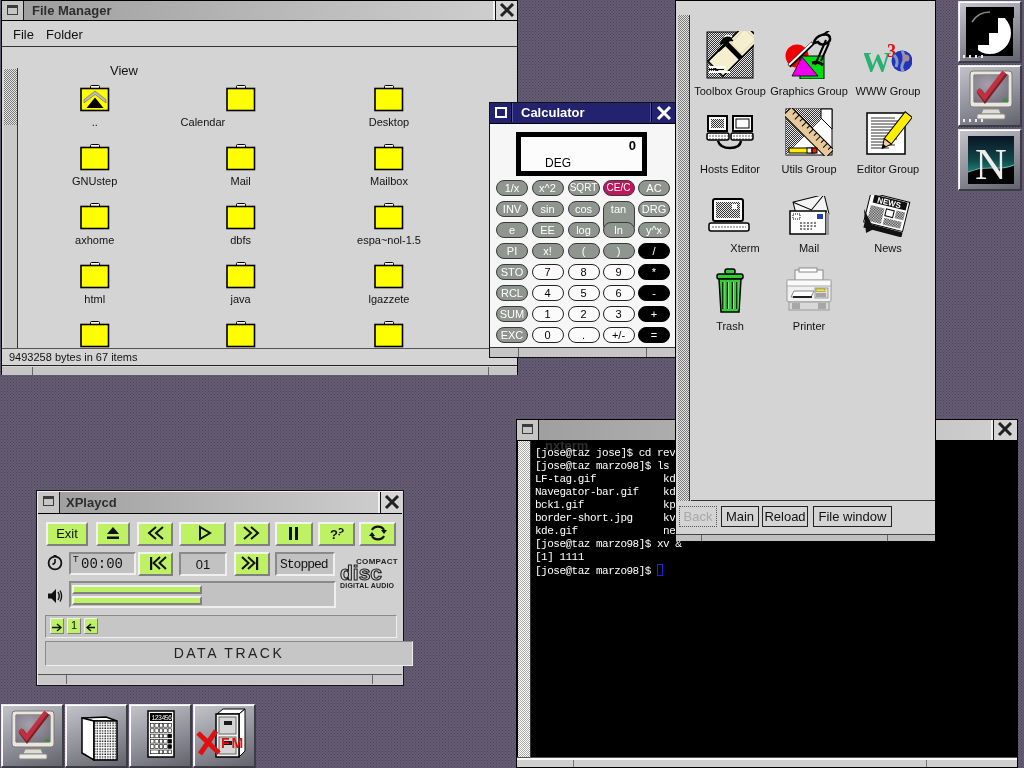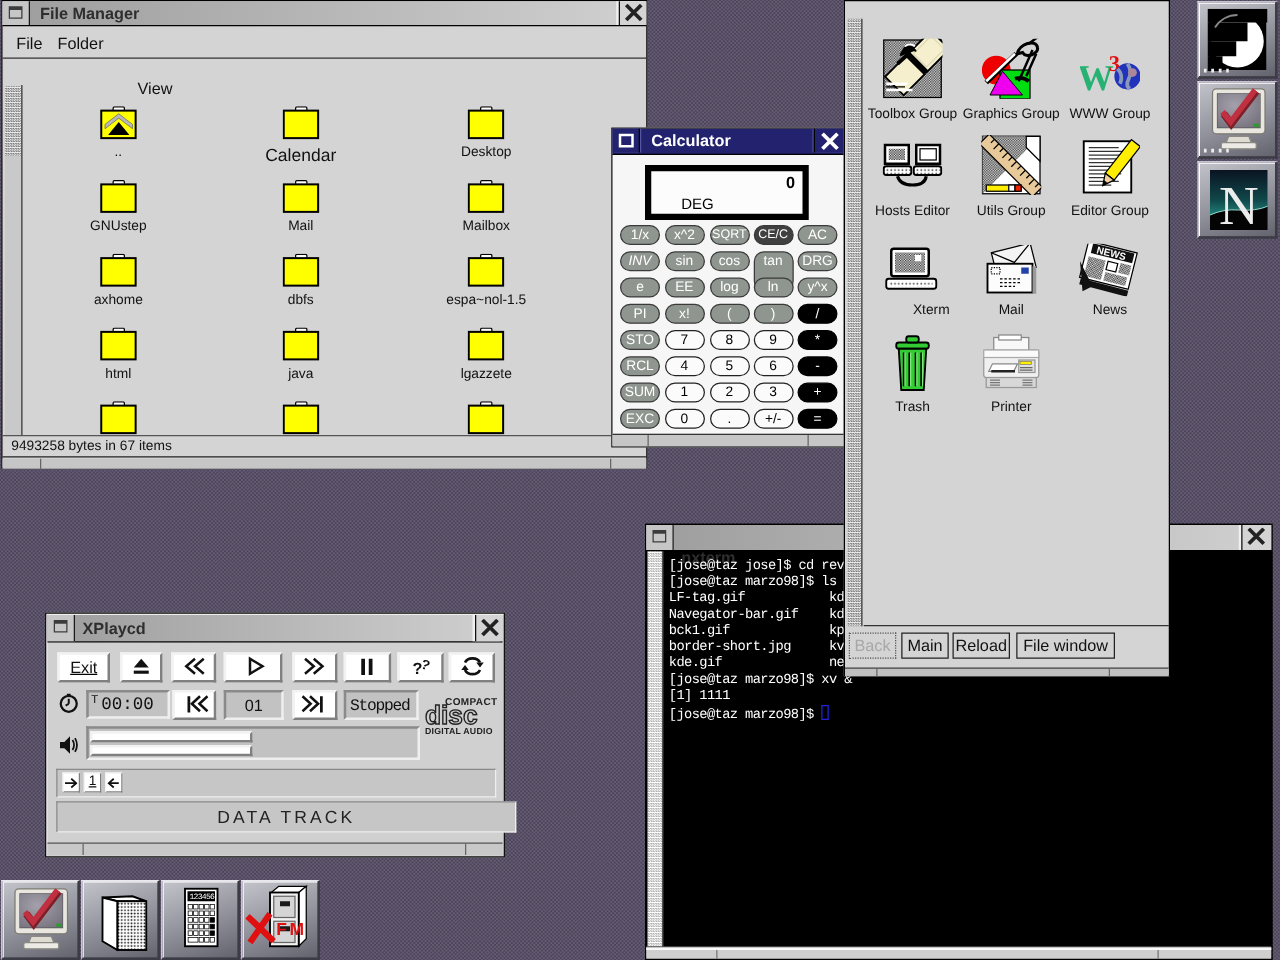--- a/index.html
+++ b/index.html
@@ -23,22 +23,22 @@
   .tbtn .sq { position:absolute; left:5px; top:4px; width:11px; height:10px;
     border:1px solid #3c3c3c; border-top:3px solid #3c3c3c; }
   .xbtn { position:absolute; right:0; top:0; width:22px; height:19px;
     background:#d4d4d4; border-left:1px solid #111; box-shadow:-2px 0 0 #f0f0f0; }
   .ttext { position:absolute; top:2px; font-weight:bold; font-size:13px; color:#2e2e2e; }
   .xglyph { position:absolute; left:3px; top:2px; }
   .dither { background-image:conic-gradient(#777 25%, #e8e8e8 0 50%, #777 0 75%, #e8e8e8 0);
     background-size:2px 2px; }
   .ldither { background-image:conic-gradient(#aaa 25%, #fdfdfd 0 50%, #aaa 0 75%, #fdfdfd 0);
     background-size:2px 2px; }
-  .raised { background:#ffffff; border-top:2px solid #f2f2f2; border-left:2px solid #f2f2f2;
-    border-bottom:2px solid #808080; border-right:2px solid #808080;text-decoration:underline; }
+  .raised { background:#bef264; border-top:2px solid #f2f2f2; border-left:2px solid #f2f2f2;
+    border-bottom:2px solid #808080; border-right:2px solid #808080; }
   .sunken { background:#bfbfbf; border-top:2px solid #8a8a8a; border-left:2px solid #8a8a8a;
     border-bottom:2px solid #efefef; border-right:2px solid #efefef; }
   .tile { position:absolute; width:64px; height:64px;
     background:linear-gradient(160deg,#c4c4cc 0%,#90909a 55%,#63636d 100%);
     border-top:1px solid #e8e8ee; border-left:1px solid #e8e8ee;
     border-right:2px solid #3c3c44; border-bottom:2px solid #3c3c44;
     box-shadow:inset 1px 1px 0 #fff; }
   pre { font-family:"Liberation Mono", monospace; }
 </style>
 </head>
@@ -99,21 +99,21 @@
 <path d="M10.5 3 L10.5 1.5 Q10.5 0.5 11.5 0.5 L18.5 0.5 Q19.5 0.5 19.5 1.5 L19.5 3" fill="#fff" stroke="#000"></path>
 <rect x="1" y="3.5" width="27.5" height="22" fill="#ffff00" stroke="#000" stroke-width="1.6"></rect>
 <polygon points="4,14.5 15,6 26,14.5 26,18 15,9.5 4,18" fill="#b8b8b8" stroke="#555" stroke-width="0.5"></polygon>
 <polygon points="6.5,23 15,12.5 23.5,23" fill="#000"></polygon>
       </svg>
     <div style="position:absolute;left:32.7px;top:48px;width:120px;text-align:center;font-size:11px;color:#111;">..</div>
     <svg width="30" height="27" viewBox="0 0 30 27" style="position:absolute;left:223.6px;top:17px;">
 <path d="M10.5 3 L10.5 1.5 Q10.5 0.5 11.5 0.5 L18.5 0.5 Q19.5 0.5 19.5 1.5 L19.5 3" fill="#fff" stroke="#000"></path>
 <rect x="1" y="3.5" width="27.5" height="22" fill="#ffff00" stroke="#000" stroke-width="1.6"></rect>
 </svg>
-    <div style="position:absolute;left:178.6px;top:48px;width:120px;text-align:center;font-size:14px;color:#111;">Calendar</div>
+    <div style="position:absolute;left:178.6px;top:48px;width:120px;text-align:left;font-size:11px;color:#111;">Calendar</div>
     <svg width="30" height="27" viewBox="0 0 30 27" style="position:absolute;left:372.0px;top:17px;">
 <path d="M10.5 3 L10.5 1.5 Q10.5 0.5 11.5 0.5 L18.5 0.5 Q19.5 0.5 19.5 1.5 L19.5 3" fill="#fff" stroke="#000"></path>
 <rect x="1" y="3.5" width="27.5" height="22" fill="#ffff00" stroke="#000" stroke-width="1.6"></rect>
 </svg>
     <div style="position:absolute;left:327.0px;top:48px;width:120px;text-align:center;font-size:11px;color:#111;">Desktop</div>
     <svg width="30" height="27" viewBox="0 0 30 27" style="position:absolute;left:77.7px;top:76px;">
 <path d="M10.5 3 L10.5 1.5 Q10.5 0.5 11.5 0.5 L18.5 0.5 Q19.5 0.5 19.5 1.5 L19.5 3" fill="#fff" stroke="#000"></path>
 <rect x="1" y="3.5" width="27.5" height="22" fill="#ffff00" stroke="#000" stroke-width="1.6"></rect>
 </svg>
     <div style="position:absolute;left:32.7px;top:107px;width:120px;text-align:center;font-size:11px;color:#111;">GNUstep</div>
@@ -192,23 +192,23 @@
     </div>
   </div>
   <div style="position:absolute;left:26px;top:29px;width:131px;height:44px;border:5px solid #000;background:#fcfcfc;">
     <span style="position:absolute;right:6px;top:1px;font-weight:bold;font-size:13px;">0</span>
     <span style="position:absolute;left:24px;bottom:1px;font-size:12px;">DEG</span>
   </div>
   <div id="calcbtns">
   <div style="position:absolute;left:6px;top:77px;width:32px;height:16px;border-radius:8px;background:#8f958f;color:#fff;border:1px solid #3a3a3a;font-size:11px;text-align:center;line-height:14px;">1/x</div>
   <div style="position:absolute;left:41.5px;top:77px;width:32px;height:16px;border-radius:8px;background:#8f958f;color:#fff;border:1px solid #3a3a3a;font-size:11px;text-align:center;line-height:14px;">x^2</div>
   <div style="position:absolute;left:77.5px;top:77px;width:32px;height:16px;border-radius:8px;background:#8f958f;color:#fff;border:1px solid #3a3a3a;font-size:10px;text-align:center;line-height:14px;">SQRT</div>
-  <div style="position:absolute;left:112.5px;top:77px;width:32px;height:16px;border-radius:8px;background:#404040;color:#fff;border:1px solid #3a3a3a;font-size:10px;text-align:center;line-height:14px;">CE/C</div>
+  <div style="position:absolute;left:112.5px;top:77px;width:32px;height:16px;border-radius:8px;background:#be185d;color:#fff;border:1px solid #3a3a3a;font-size:10px;text-align:center;line-height:14px;">CE/C</div>
   <div style="position:absolute;left:148px;top:77px;width:32px;height:16px;border-radius:8px;background:#8f958f;color:#fff;border:1px solid #3a3a3a;font-size:11px;text-align:center;line-height:14px;">AC</div>
-  <div style="position:absolute;left:6px;top:98px;width:32px;height:16px;border-radius:8px;background:#8f958f;color:#fff;border:1px solid #3a3a3a;font-size:11px;text-align:center;line-height:14px;font-style:italic;">INV</div>
+  <div style="position:absolute;left:6px;top:98px;width:32px;height:16px;border-radius:8px;background:#8f958f;color:#fff;border:1px solid #3a3a3a;font-size:11px;text-align:center;line-height:14px;">INV</div>
   <div style="position:absolute;left:41.5px;top:98px;width:32px;height:16px;border-radius:8px;background:#8f958f;color:#fff;border:1px solid #3a3a3a;font-size:11px;text-align:center;line-height:14px;">sin</div>
   <div style="position:absolute;left:77.5px;top:98px;width:32px;height:16px;border-radius:8px;background:#8f958f;color:#fff;border:1px solid #3a3a3a;font-size:11px;text-align:center;line-height:14px;">cos</div>
   <div style="position:absolute;left:112.5px;top:98px;width:32px;height:32px;border-radius:8px;background:#8f958f;color:#fff;border:1px solid #3a3a3a;font-size:11px;text-align:center;line-height:14px;">tan</div>
   <div style="position:absolute;left:148px;top:98px;width:32px;height:16px;border-radius:8px;background:#8f958f;color:#fff;border:1px solid #3a3a3a;font-size:11px;text-align:center;line-height:14px;">DRG</div>
   <div style="position:absolute;left:6px;top:119px;width:32px;height:16px;border-radius:8px;background:#8f958f;color:#fff;border:1px solid #3a3a3a;font-size:11px;text-align:center;line-height:14px;">e</div>
   <div style="position:absolute;left:41.5px;top:119px;width:32px;height:16px;border-radius:8px;background:#8f958f;color:#fff;border:1px solid #3a3a3a;font-size:11px;text-align:center;line-height:14px;">EE</div>
   <div style="position:absolute;left:77.5px;top:119px;width:32px;height:16px;border-radius:8px;background:#8f958f;color:#fff;border:1px solid #3a3a3a;font-size:11px;text-align:center;line-height:14px;">log</div>
   <div style="position:absolute;left:112.5px;top:119px;width:32px;height:16px;border-radius:8px;background:#8f958f;color:#fff;border:1px solid #3a3a3a;font-size:11px;text-align:center;line-height:14px;">ln</div>
   <div style="position:absolute;left:148px;top:119px;width:32px;height:16px;border-radius:8px;background:#8f958f;color:#fff;border:1px solid #3a3a3a;font-size:11px;text-align:center;line-height:14px;">y^x</div>
   <div style="position:absolute;left:6px;top:140px;width:32px;height:16px;border-radius:8px;background:#8f958f;color:#fff;border:1px solid #3a3a3a;font-size:11px;text-align:center;line-height:14px;">PI</div>

